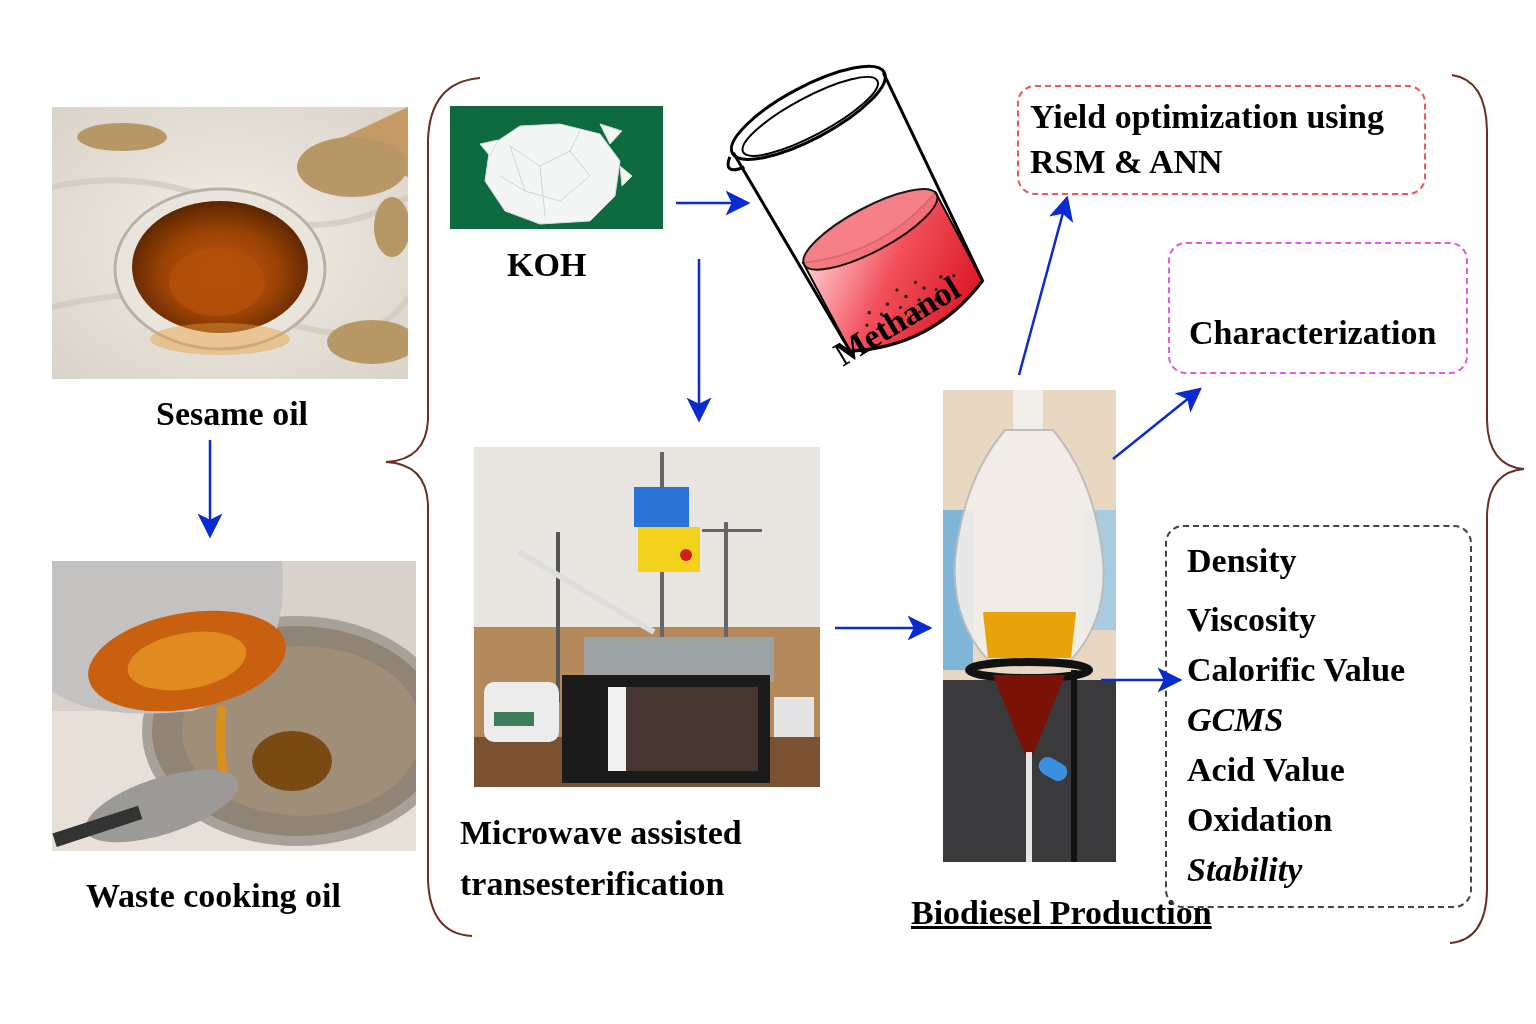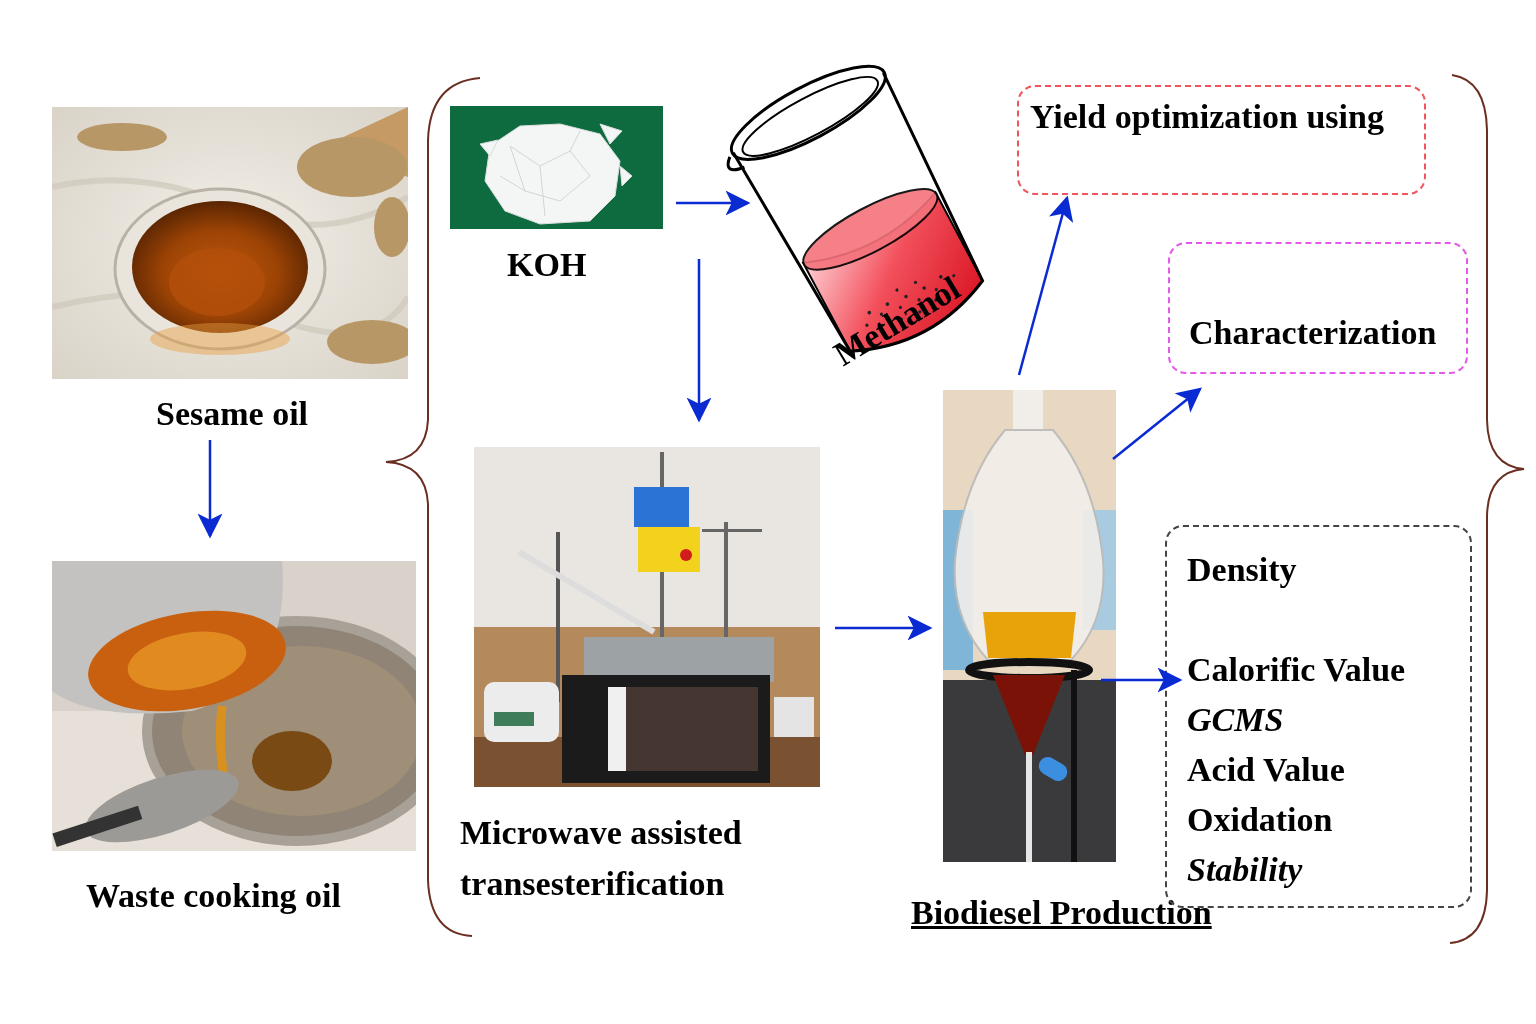--- a/index.html
+++ b/index.html
@@ -159,28 +159,30 @@
     <path d="M50 285 L122 285 L90 365 L82 365 Z" fill="#7a1208"></path>
     <rect x="95" y="370" width="30" height="18" rx="9" fill="#3b8ee0" transform="rotate(30 110 379)"></rect>
     <rect x="83" y="362" width="6" height="110" fill="#e6e6e6"></rect>
     <rect x="128" y="280" width="6" height="192" fill="#111"></rect>
   </svg>
 </div>
 <div class="label" style="left:911px; top:896px;text-decoration:underline;">Biodiesel Production</div>
 
 <div class="box" style="left:1017px; top:85px; width:409px; height:110px; border:2px dashed #f0545c;">
   <div class="box-text" style="left:11px; top:5px;">Yield optimization using</div>
+  <div class="box-text" style="left:11px; top:50px;">RSM &amp; ANN</div>
 </div>
 
 <div class="box" style="left:1168px; top:242px; width:300px; height:132px; border:2px dashed #e45ae8;">
   <div class="box-text" style="left:19px; top:64px;">Characterization</div>
 </div>
 
 <div class="box" style="left:1165px; top:525px; width:307px; height:383px; border:2px dashed #444444;">
-  <div class="box-text" style="left:20px; top:18px;text-align:center;">Density</div>
+  <div class="box-text" style="left:20px; top:9px;text-align:center;">Density</div>
+  <div class="box-text" style="left:20px; top:68px;">Viscosity</div>
   <div class="box-text" style="left:20px; top:118px;">Calorific Value</div>
   <div class="box-text" style="left:20px; top:168px;font-style:italic;">GCMS</div>
   <div class="box-text" style="left:20px; top:218px;text-align:right;">Acid Value</div>
   <div class="box-text" style="left:20px; top:268px;">Oxidation</div>
   <div class="box-text" style="left:20px; top:318px;font-style:italic;">Stability</div>
 </div>
 
 <svg id="overlay" viewBox="0 0 1536 1024">
   <defs>
     <marker id="ah" markerWidth="10" markerHeight="10" refX="9" refY="5" orient="auto" markerUnits="strokeWidth">

